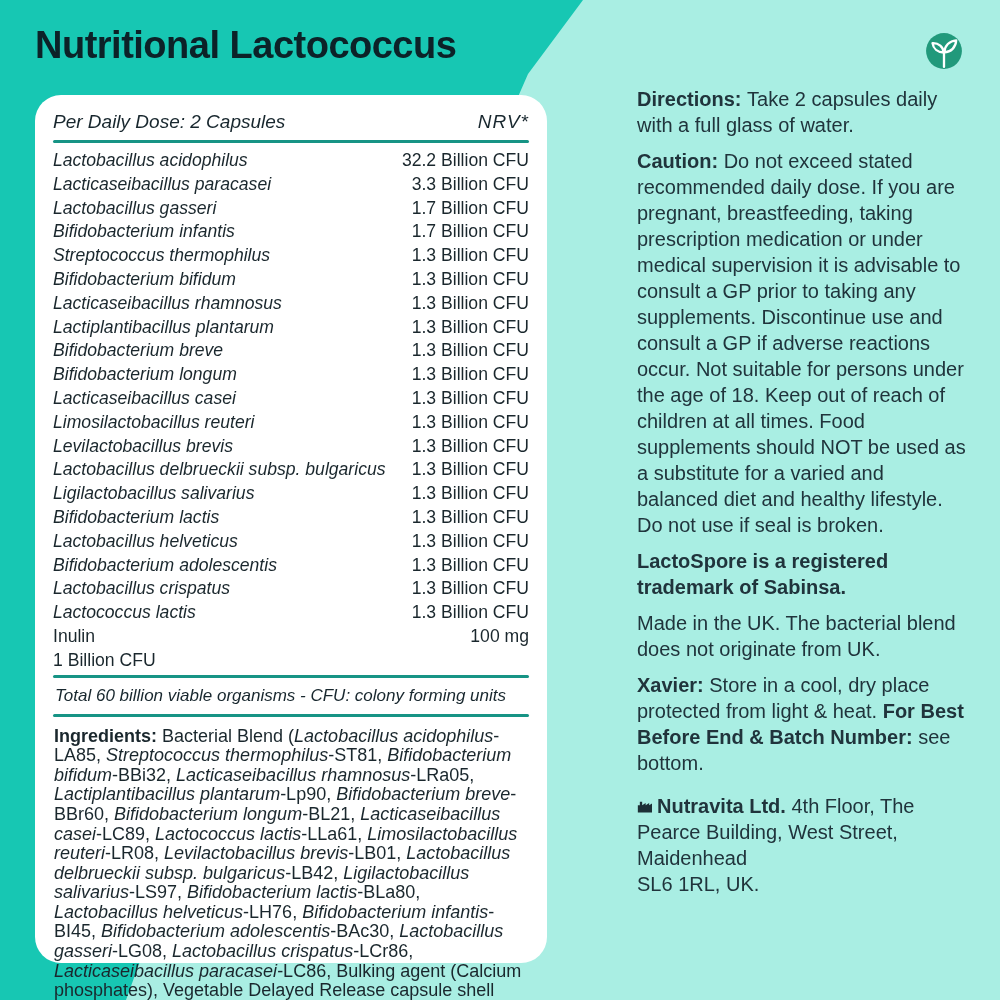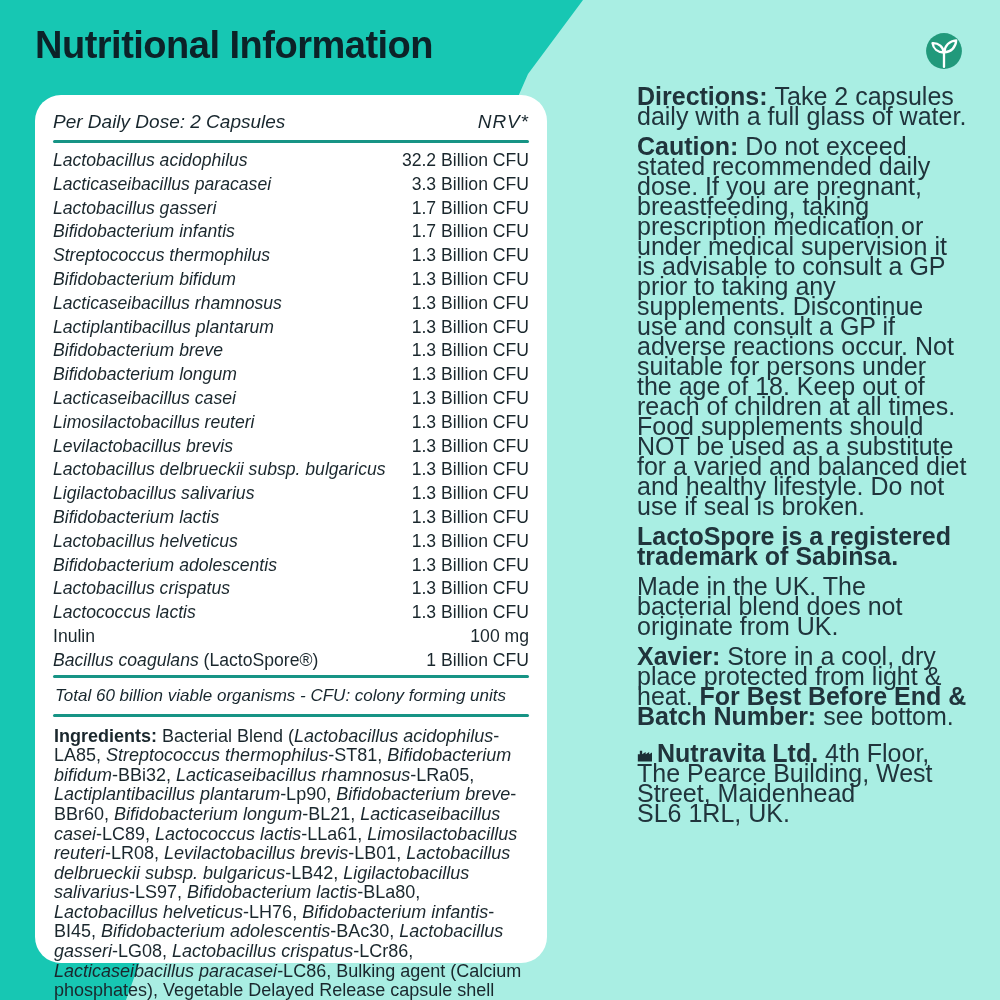--- a/index.html
+++ b/index.html
@@ -46,32 +46,32 @@
   }
   .ingredients{
     margin:0;padding:10px 1px 0 1px;
     font-size:18px;line-height:19.6px;color:#1A272D;
   }
   .i{font-style:italic;}
   .b{font-weight:700;}
   
   .info{
     position:absolute;left:637px;top:86px;width:330px;
-    font-size:25px;line-height:20px;color:#20343C;
+    font-size:20px;line-height:26px;color:#20343C;
   }
   .info p{margin:0 0 10px 0;}
   .info p.gap-top{margin-top:17px;}
   .factory{display:inline-block;width:15px;height:12px;margin-right:5px;vertical-align:baseline;}
 </style>
 </head>
 <body>
 
 <div class="bg-dark"></div>
 
-<h1 class="page-title">Nutritional Information</h1>
+<h1 class="page-title">Nutritional Lactococcus</h1>
 
 <div class="logo">
   <svg viewBox="0 0 48 48">
     <circle cx="24" cy="24" r="21.5" fill="#21997B"></circle>
     <g stroke="#FFFFFF" fill="none" stroke-width="2.8" stroke-linecap="round" stroke-linejoin="round">
       <path d="M24 43 L24 25.5"></path>
       <path d="M23.6 25.8 C16.5 25.8 11.2 21.4 10.2 14.6 C17.8 14.2 23 19.2 23.6 25.8 Z"></path>
       <path d="M24.3 25.6 C24.7 17.6 30.6 11.7 38.6 11.2 C38.4 19.4 32.3 25.4 24.3 25.6 Z"></path>
     </g>
   </svg>
@@ -183,21 +183,20 @@
     <span class="row-name"><span class="i">Lactococcus lactis</span></span>
     <span class="row-value">1.3 Billion CFU</span>
   </div>
 
   <div class="row">
     <span class="row-name"><span>Inulin</span></span>
     <span class="row-value">100 mg</span>
   </div>
 
   <div class="row">
-    <span class="row-name"><span class="i">Bacillus coagulans</span><span> (LactoSpore®)</span></span>
     <span class="row-value">1 Billion CFU</span>
   </div>
 </div>
   <div class="rule"></div>
   <p class="total">Total 60 billion viable organisms - CFU: colony forming units</p>
   <div class="rule"></div>
   <p class="ingredients"><span class="b">Ingredients: </span><span>Bacterial Blend (</span><span class="i">Lactobacillus acidophilus</span><span>-LA85, </span><span class="i">Streptococcus thermophilus</span><span>-ST81, </span><span class="i">Bifidobacterium bifidum</span><span>-BBi32, </span><span class="i">Lacticaseibacillus rhamnosus</span><span>-LRa05, </span><span class="i">Lactiplantibacillus plantarum</span><span>-Lp90, </span><span class="i">Bifidobacterium breve</span><span>-BBr60, </span><span class="i">Bifidobacterium longum</span><span>-BL21, </span><span class="i">Lacticaseibacillus casei</span><span>-LC89, </span><span class="i">Lactococcus lactis</span><span>-LLa61, </span><span class="i">Limosilactobacillus reuteri</span><span>-LR08, </span><span class="i">Levilactobacillus brevis</span><span>-LB01, </span><span class="i">Lactobacillus delbrueckii subsp. bulgaricus</span><span>-LB42, </span><span class="i">Ligilactobacillus salivarius</span><span>-LS97, </span><span class="i">Bifidobacterium lactis</span><span>-BLa80, </span><span class="i">Lactobacillus helveticus</span><span>-LH76, </span><span class="i">Bifidobacterium infantis</span><span>-BI45, </span><span class="i">Bifidobacterium adolescentis</span><span>-BAc30, </span><span class="i">Lactobacillus gasseri</span><span>-LG08, </span><span class="i">Lactobacillus crispatus</span><span>-LCr86, </span><span class="i">Lacticaseibacillus paracasei</span><span>-LC86, Bulking agent (Calcium phosphates), Vegetable Delayed Release capsule shell (Hydroxypropyl methyl cellulose, Gelling agents: Gellan gum, Pectin), Inulin, Bulking agent (Microcrystalline cellulose), LactoSpore® </span><span class="i">Bacillus coagulans</span><span>-MTCC 5856.</span></p>
 </section>
 
 <aside class="info">

